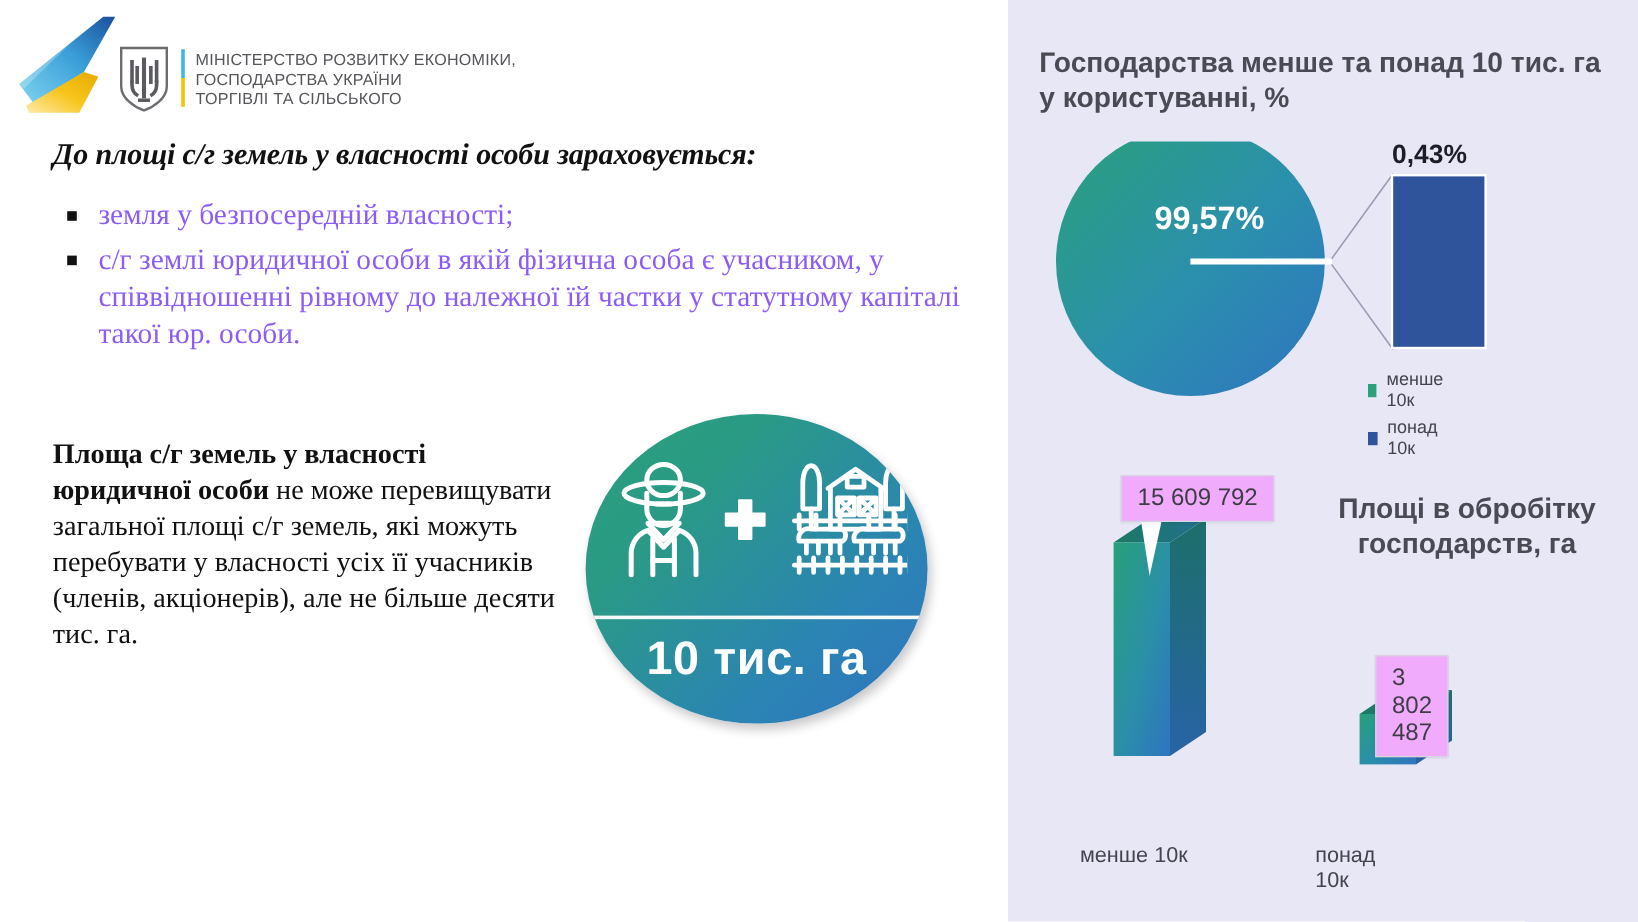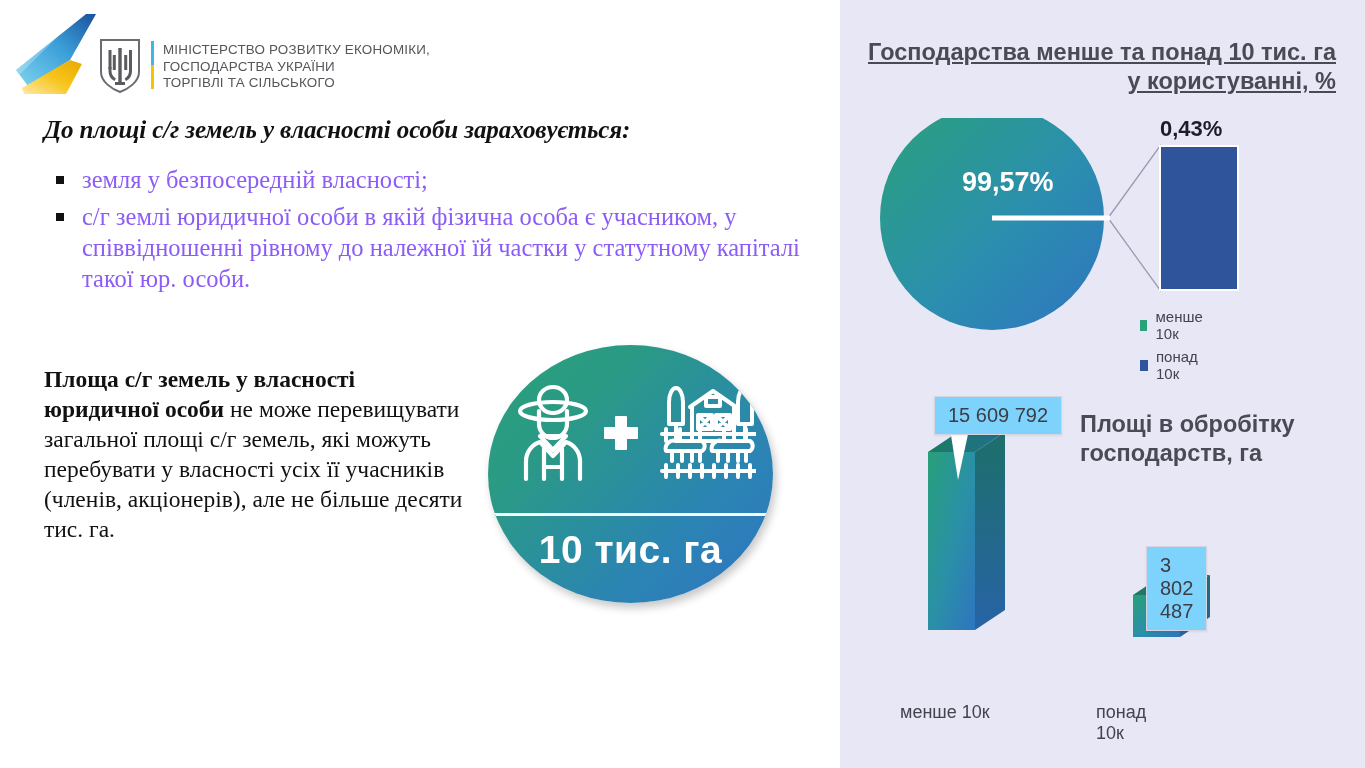--- a/index.html
+++ b/index.html
@@ -68,43 +68,43 @@
     position:absolute;left:0;top:168px;width:285px;height:3px;background:#fff;opacity:.95;
   }
   .circle-label{
     position:absolute;left:0;top:183px;width:285px;text-align:center;
     color:#fff;font-size:39px;font-weight:bold;letter-spacing:.5px;
   }
   .circle-icons{position:absolute;left:18px;top:22px;}
 
   
   .pie-title{
-    position:absolute;left:866px;top:38px;width:470px;text-align:right;
-    font-size:23.5px;font-weight:bold;color:#4a4a55;line-height:29px;text-decoration:underline;
+    position:absolute;left:866px;top:38px;width:470px;text-align:left;
+    font-size:23.5px;font-weight:bold;color:#4a4a55;line-height:29px;
   }
   .pie-area{position:absolute;left:860px;top:118px;width:500px;height:220px;}
   .legend{position:absolute;left:1140px;top:308px;font-size:15px;color:#44444e;}
   .legend .row{display:flex;align-items:center;margin-bottom:6px;}
   .legend .sw{width:11px;height:11px;margin-right:8px;display:inline-block;}
 
   
   .bars-title{
-    position:absolute;left:1080px;top:410px;width:285px;
+    position:absolute;left:1080px;top:410px;width:285px;text-align:center;
     font-size:23.5px;font-weight:bold;color:#4a4a55;line-height:29px;
   }
   .bars-area{position:absolute;left:880px;top:380px;width:420px;height:320px;}
 
   .cat-label{
     position:absolute;font-size:18px;color:#44444e;
   }
   .cat1{left:900px;top:702px;}
   .cat2{left:1096px;top:702px;}
 
   .callout{
-    position:absolute;background:#7dd3fc;border:1px solid #d6d6e2;
+    position:absolute;background:#f0abfc;border:1px solid #d6d6e2;
     font-size:20px;color:#3d3d46;padding:7px 13px;
     box-shadow:0 1px 2px rgba(0,0,0,.08);
   }
   .callout1{left:934px;top:396px;}
   .callout2{left:1146px;top:546px;}
 </style>
 </head>
 <body>
 
 <div id="slide">

